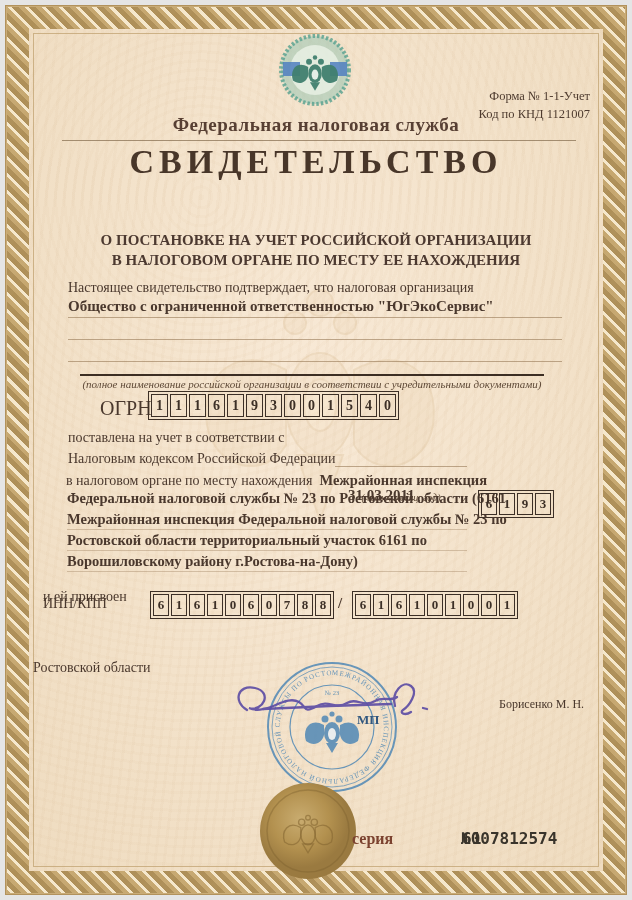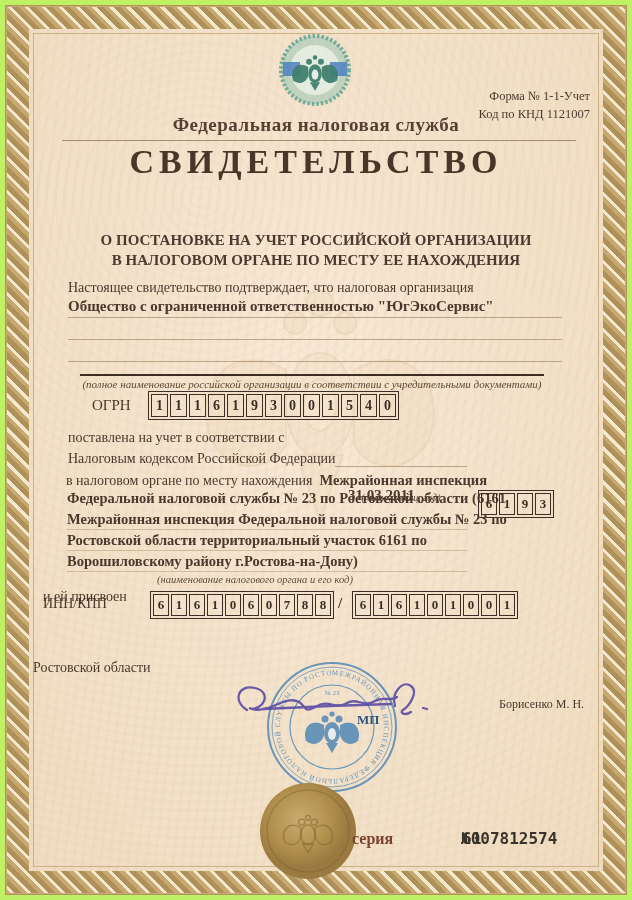--- a/index.html
+++ b/index.html
@@ -1,16 +1,16 @@
 <!DOCTYPE html>
 <html><head>
 <meta charset="utf-8">
 <style>
   html,body{margin:0;padding:0;background:#d9c6a4;}
-  .page{position:relative;width:632px;height:900px;overflow:hidden;background:#bef264;
+  .page{position:relative;width:632px;height:900px;overflow:hidden;background:#e5e5e5;
         font-family:"Liberation Serif","DejaVu Serif",serif;}
   
   .rope{position:absolute;inset:5px;border:1px solid #b2925c;
         background:
           repeating-linear-gradient(45deg, rgba(197,166,110,.95) 0 4px, rgba(246,233,206,.95) 4px 7px, rgba(172,141,86,.95) 7px 12px),
           repeating-linear-gradient(-45deg,#d8bb86 0 6px,#eadbb6 6px 12px);
         box-shadow:inset 0 0 0 1px #c9ac78;}
   .paper{position:absolute;inset:29px;
         background:
           repeating-radial-gradient(circle at 30% 20%, rgba(205,170,125,.05) 0 3px, rgba(255,255,255,0) 3px 9px),
@@ -82,21 +82,21 @@
   <div class="t b ctr" style="top:251px;font-size:15px;color:#4c3930;">В НАЛОГОВОМ ОРГАНЕ  ПО МЕСТУ ЕЕ НАХОЖДЕНИЯ</div>
 
   <div class="t" style="left:68px;top:280px;font-size:14px;">Настоящее свидетельство подтверждает, что налоговая организация</div>
   <div class="t b" style="left:68px;top:297px;font-size:15px;">Общество с ограниченной ответственностью "ЮгЭкоСервис"</div>
   <div class="rule" style="left:68px;right:70px;top:317px;"></div>
   <div class="rule" style="left:68px;right:70px;top:339px;"></div>
   <div class="rule" style="left:68px;right:70px;top:361px;"></div>
   <div class="rule-th" style="left:80px;right:88px;top:374px;"></div>
   <div class="t it ctr" style="left:80px;right:88px;top:378px;font-size:11px;color:#5d4836;">(полное наименование российской организации в соответствии с учредительными документами)</div>
 
-  <div class="t" style="left:92px;top:396px;font-size:15px;">ОГРН</div>
+  <div class="t" style="left:100px;top:396px;font-size:20px;">ОГРН</div>
   <div class="cellbox big" style="left:148px;top:391px;">
       <span class="cell">1</span>
       <span class="cell">1</span>
       <span class="cell">1</span>
       <span class="cell">6</span>
       <span class="cell">1</span>
       <span class="cell">9</span>
       <span class="cell">3</span>
       <span class="cell">0</span>
       <span class="cell">0</span>
@@ -122,21 +122,20 @@
       <span class="cell">1</span>
       <span class="cell">9</span>
       <span class="cell">3</span>
     </div>
   <div class="t b" style="left:67px;top:511px;font-size:14.5px;">Межрайонная инспекция Федеральной налоговой службы № 23 по</div>
   <div class="rule" style="left:67px;width:400px;top:529px;opacity:.6;"></div>
   <div class="t b" style="left:67px;top:532px;font-size:14.5px;">Ростовской области территориальный участок 6161 по</div>
   <div class="rule" style="left:67px;width:400px;top:550px;opacity:.6;"></div>
   <div class="t b" style="left:67px;top:553px;font-size:14.5px;">Ворошиловскому району г.Ростова-на-Дону)</div>
   <div class="rule" style="left:67px;width:400px;top:571px;opacity:.6;"></div>
-  <div class="t it" style="left:90px;width:330px;top:574px;font-size:10.5px;text-align:center;color:#5d4836;">(наименование налогового органа и его код)</div>
 
   <div class="t" style="left:43px;top:572px;font-size:14px;top:589px;">и ей присвоен</div>
 
   <div class="t" style="left:43px;top:596px;font-size:14px;">ИНН/КПП</div>
   <div class="cellbox" style="left:150px;top:591px;">
       <span class="cell">6</span>
       <span class="cell">1</span>
       <span class="cell">6</span>
       <span class="cell">1</span>
       <span class="cell">0</span>

